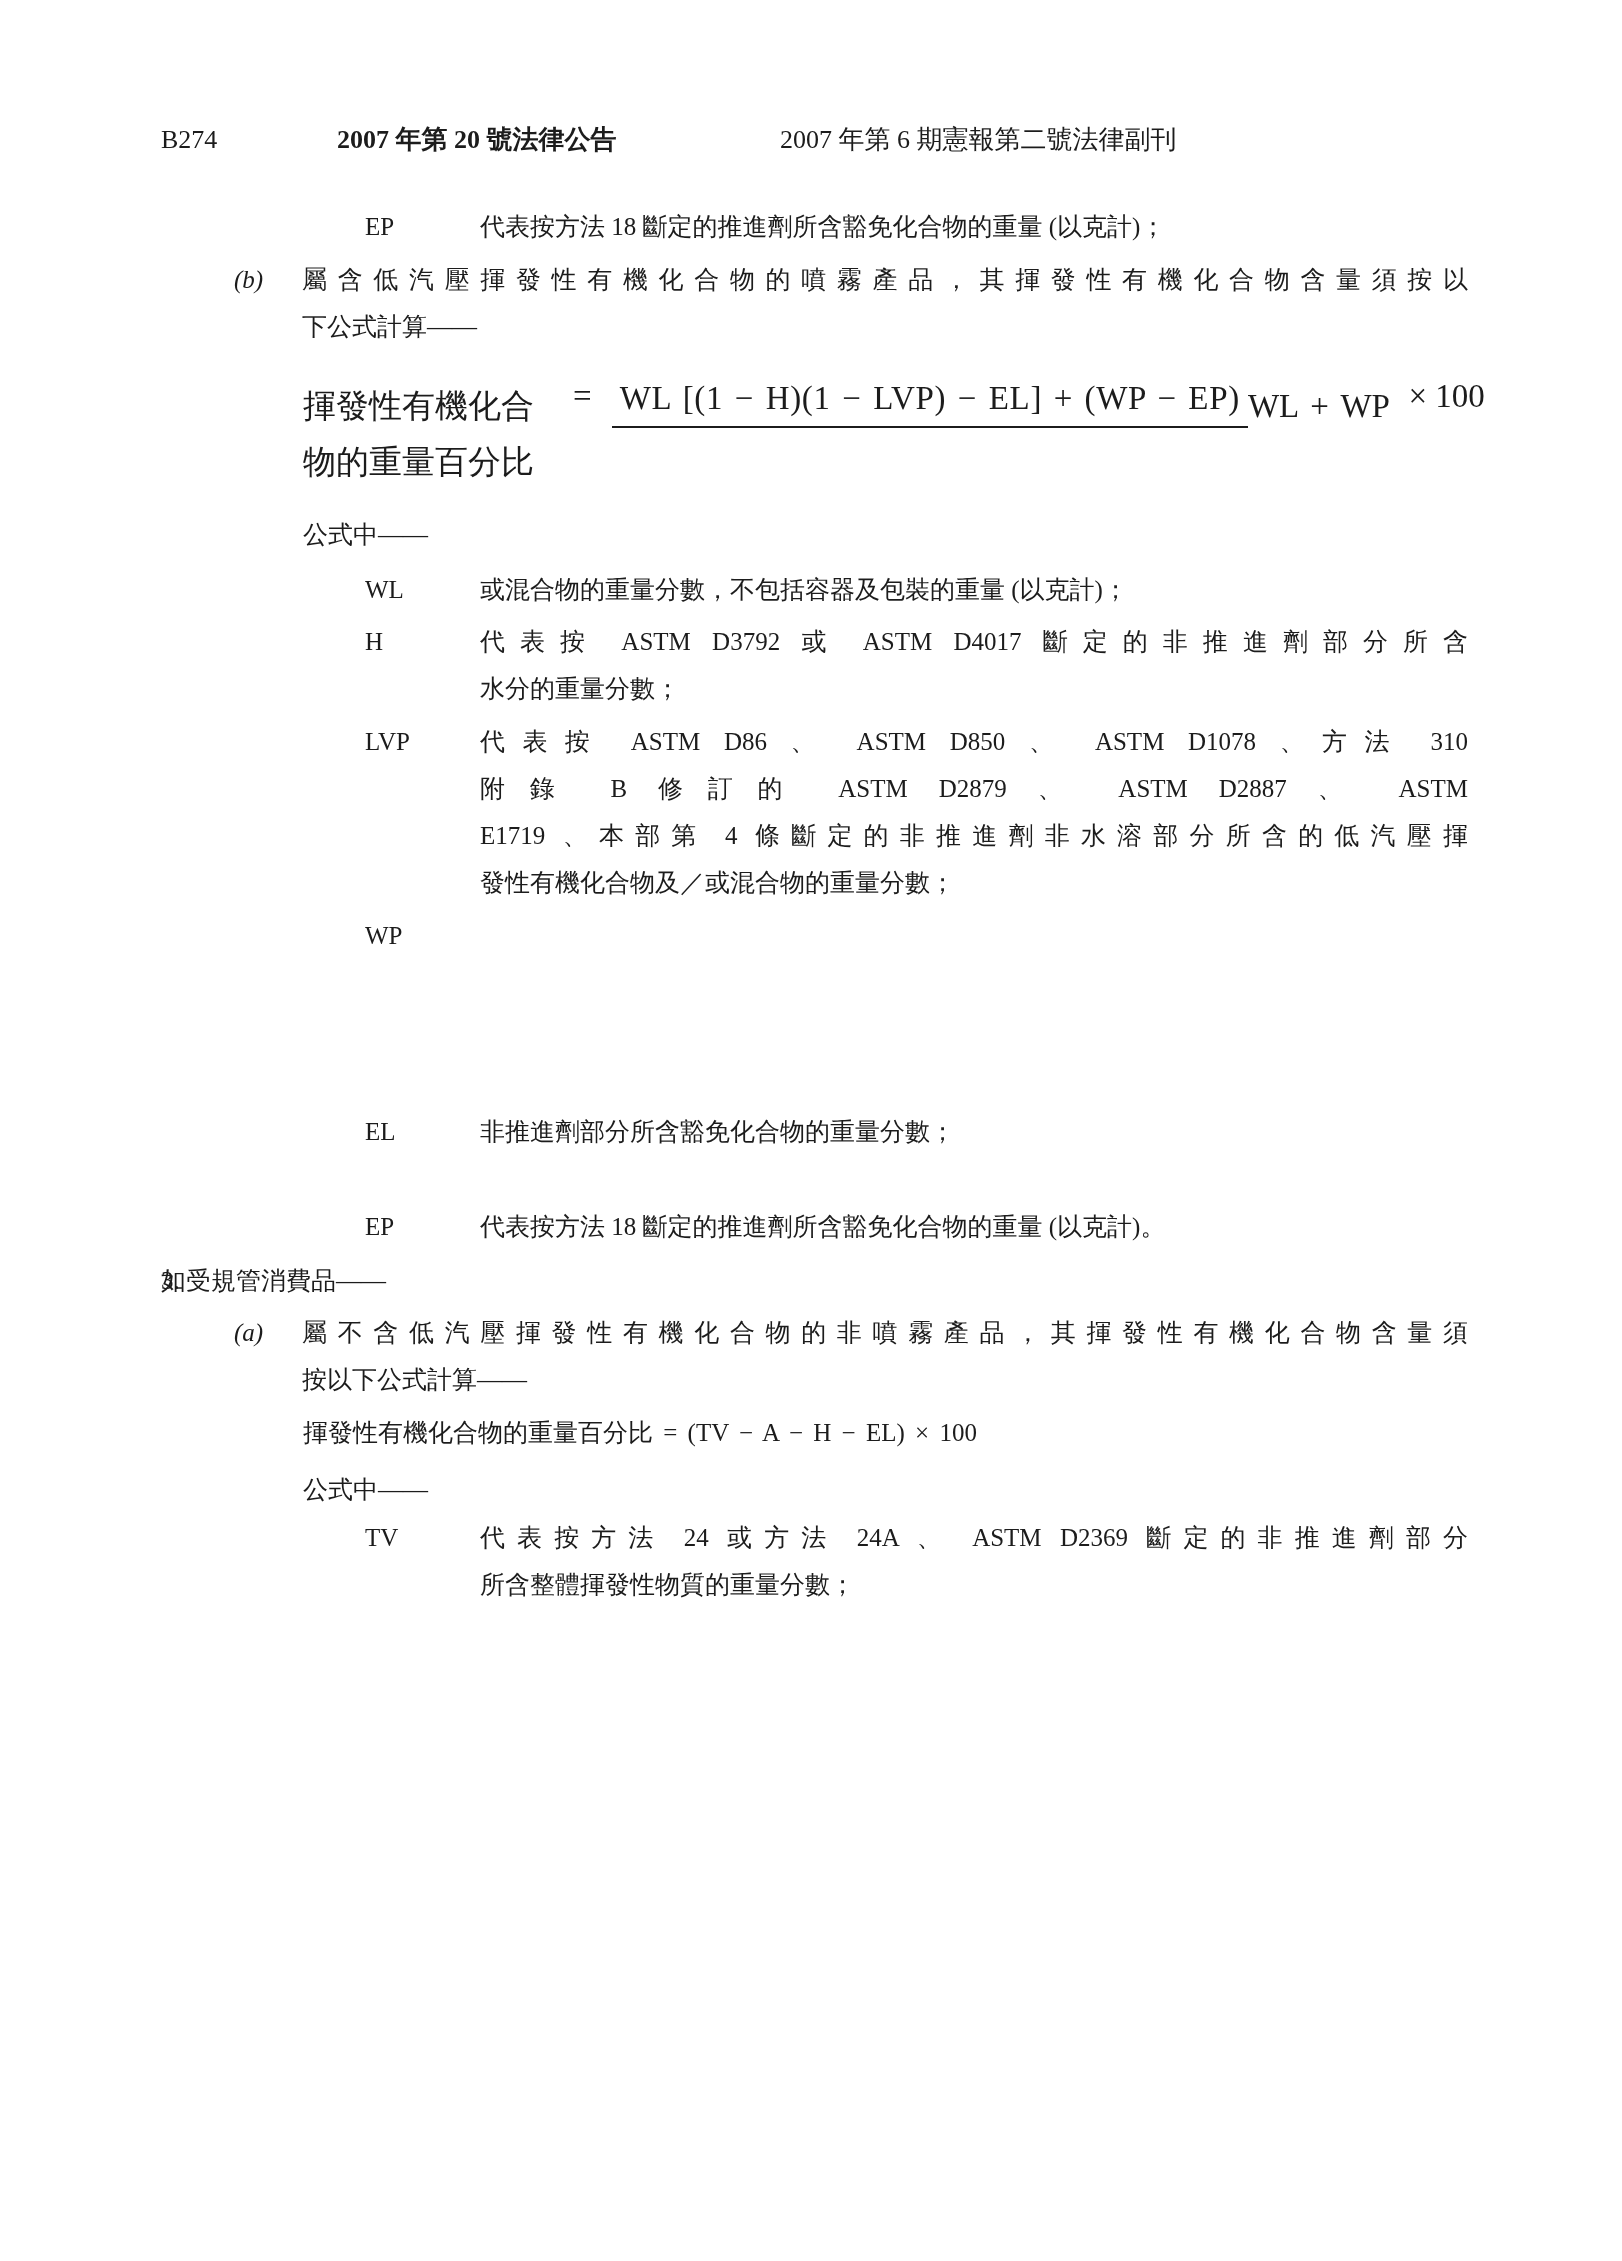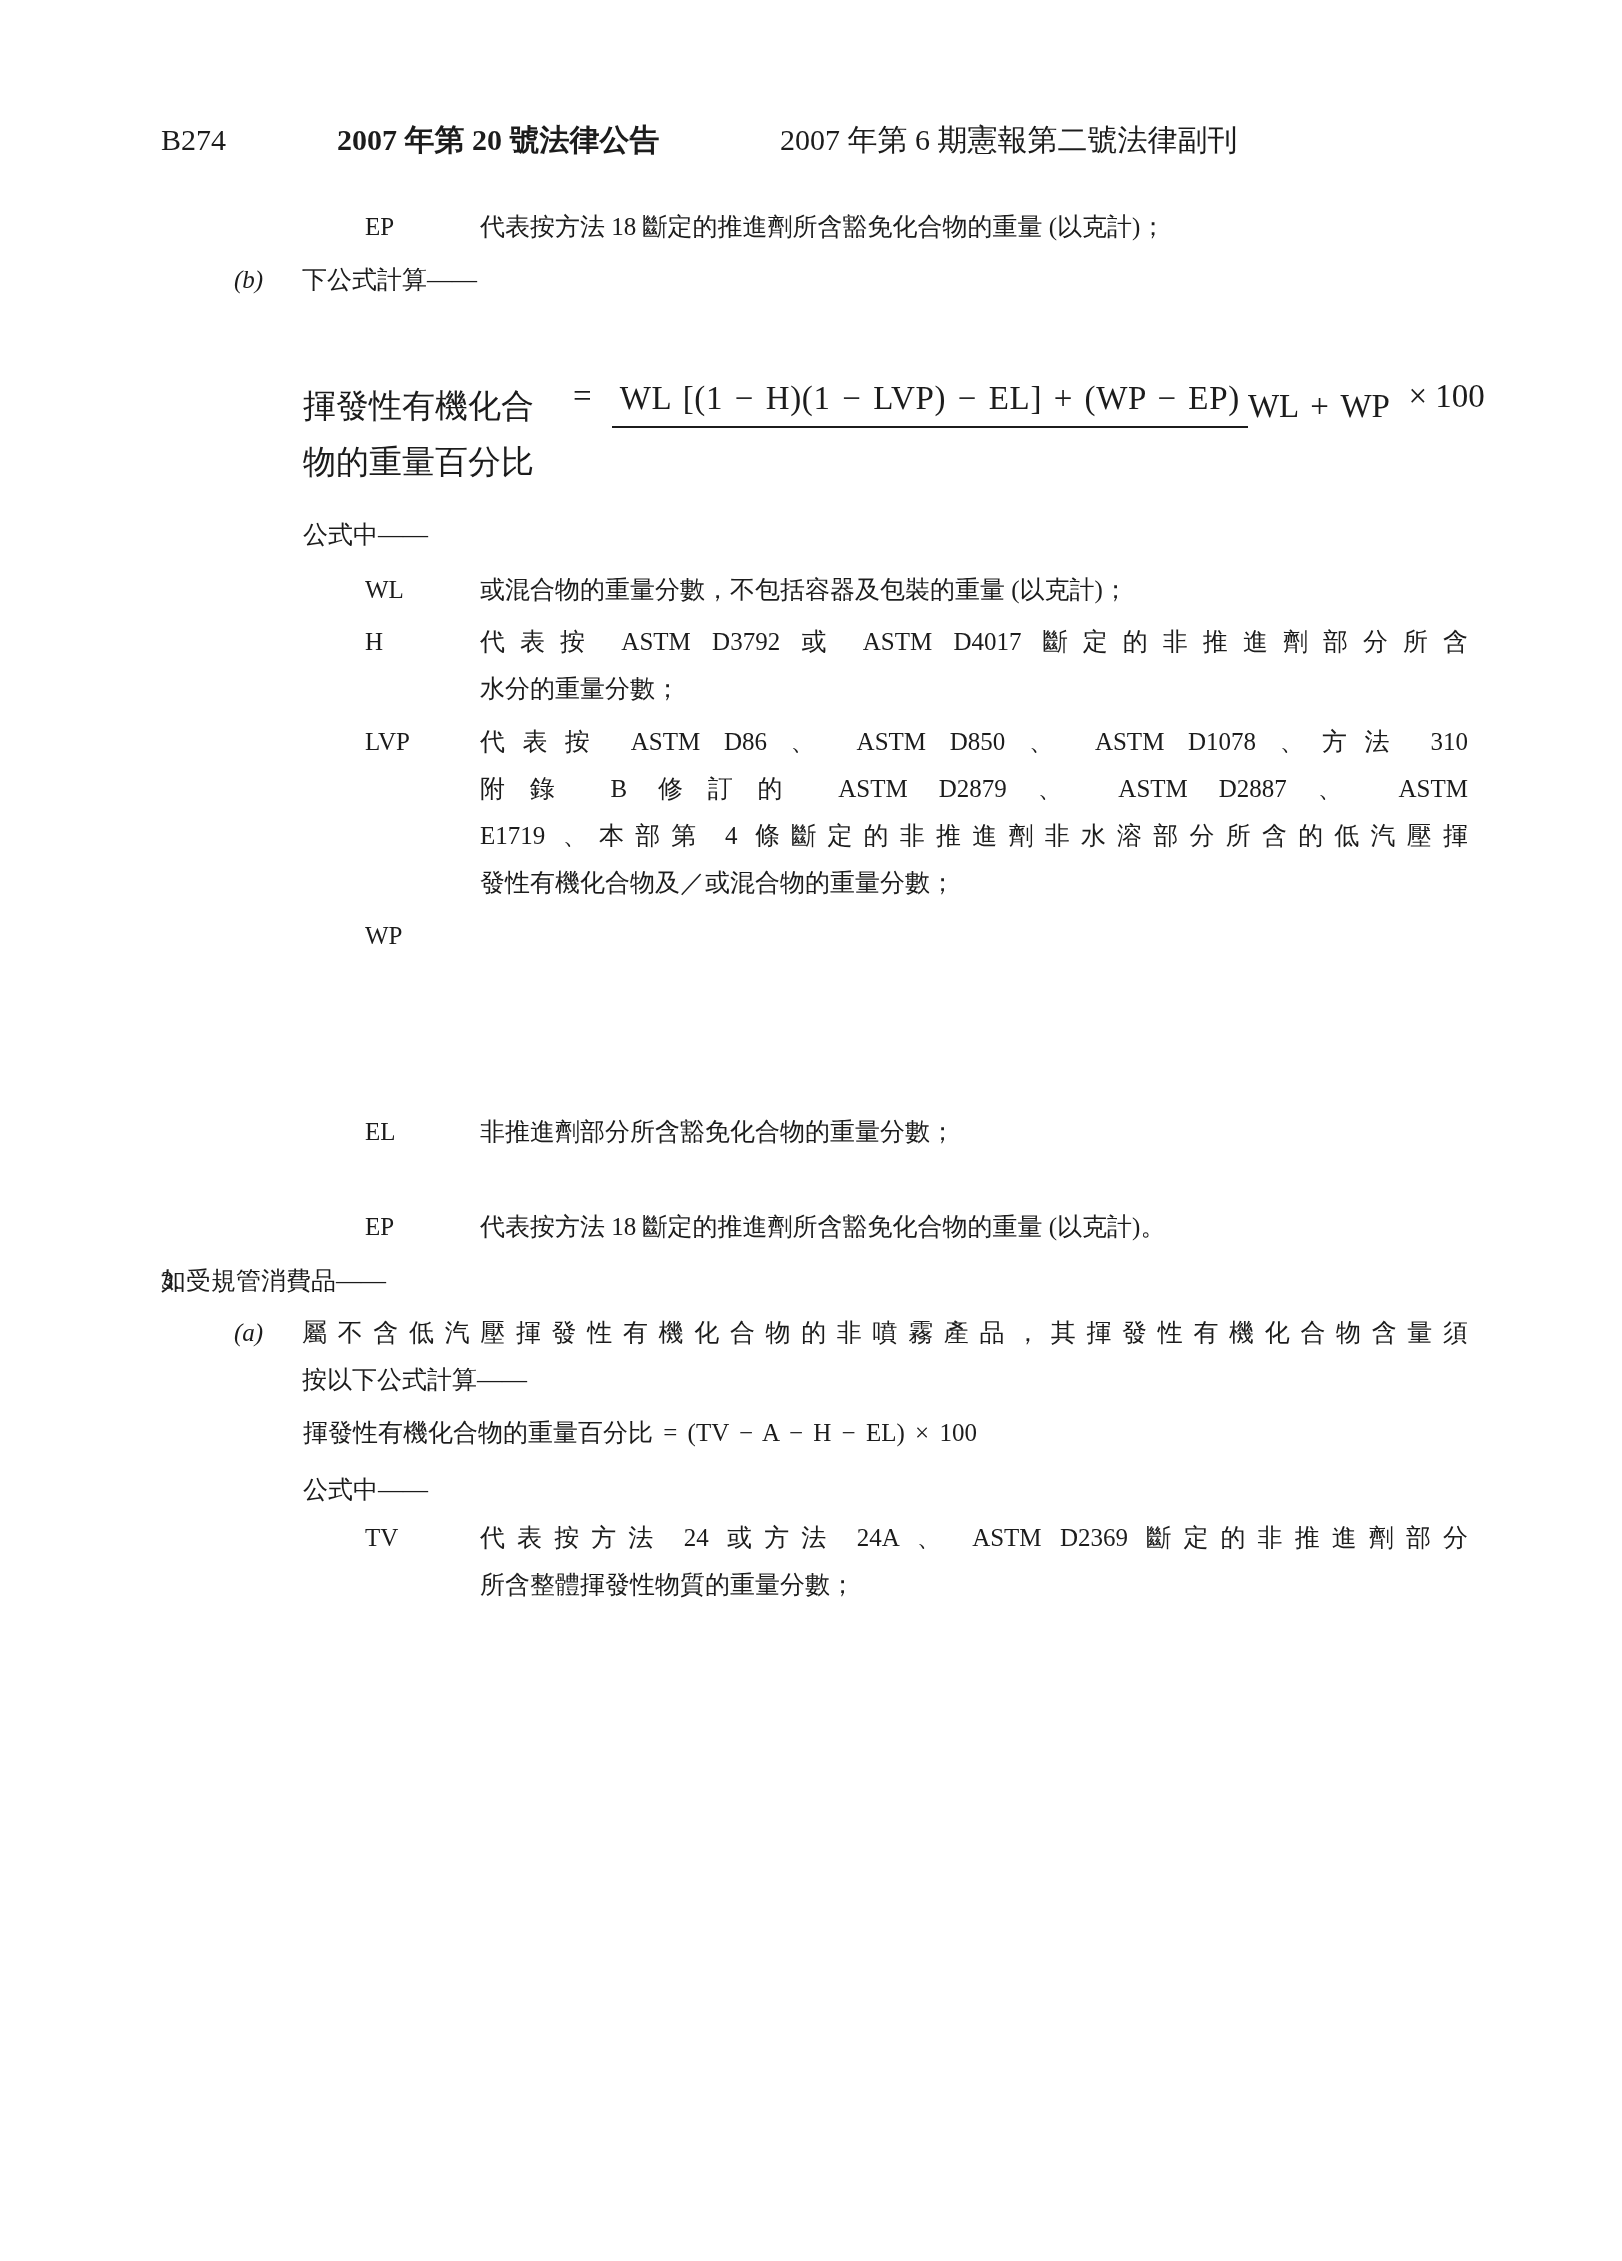--- a/index.html
+++ b/index.html
@@ -7,21 +7,21 @@
     position: relative;
     width: 1622px;
     height: 2261px;
     background: #ffffff;
     font-family: "Liberation Serif", "DejaVu Serif", serif;
     color: #1c1c1c;
     overflow: hidden;
   }
   .abs { position: absolute; }
   
-  .hdr { top: 121px; font-size: 30px; line-height: 37px; white-space: nowrap; }
+  .hdr { top: 121px; font-size: 26px; line-height: 37px; white-space: nowrap; }
   .hdr-num   { left: 161px; }
   .hdr-title { left: 299px; font-weight: bold; margin-left: 38px; }
   .hdr-supp  { left: 780px; }
   
   .bl { font-size: 25px; line-height: 47px; }
   
   .def   { left: 365px; width: 1103px; }
   .dterm { position: absolute; left: 0; top: 0; }
   .dbody { margin-left: 115px; width: 988px; }
   
@@ -59,20 +59,21 @@
   <div class="abs bl def" style="top:203px">
     <span class="dterm">EP</span>
     <div class="dbody">
       <div>代表按方法 18 斷定的推進劑所含豁免化合物的重量 (以克計)；</div>
     </div>
   </div>
 
   <div class="abs bl item" style="top:256px">
     <span class="ilabel">(b)</span>
     <div class="ibody">
+      <div class="jl">屬含低汽壓揮發性有機化合物的噴霧產品，其揮發性有機化合物含量須按以</div>
       <div>下公式計算——</div>
     </div>
   </div>
 
   <div class="abs formula1">
     <div class="f-lhs">
       <div>揮發性有機化合</div>
       <div>物的重量百分比</div>
     </div>
     <div class="f-eq">=</div>

